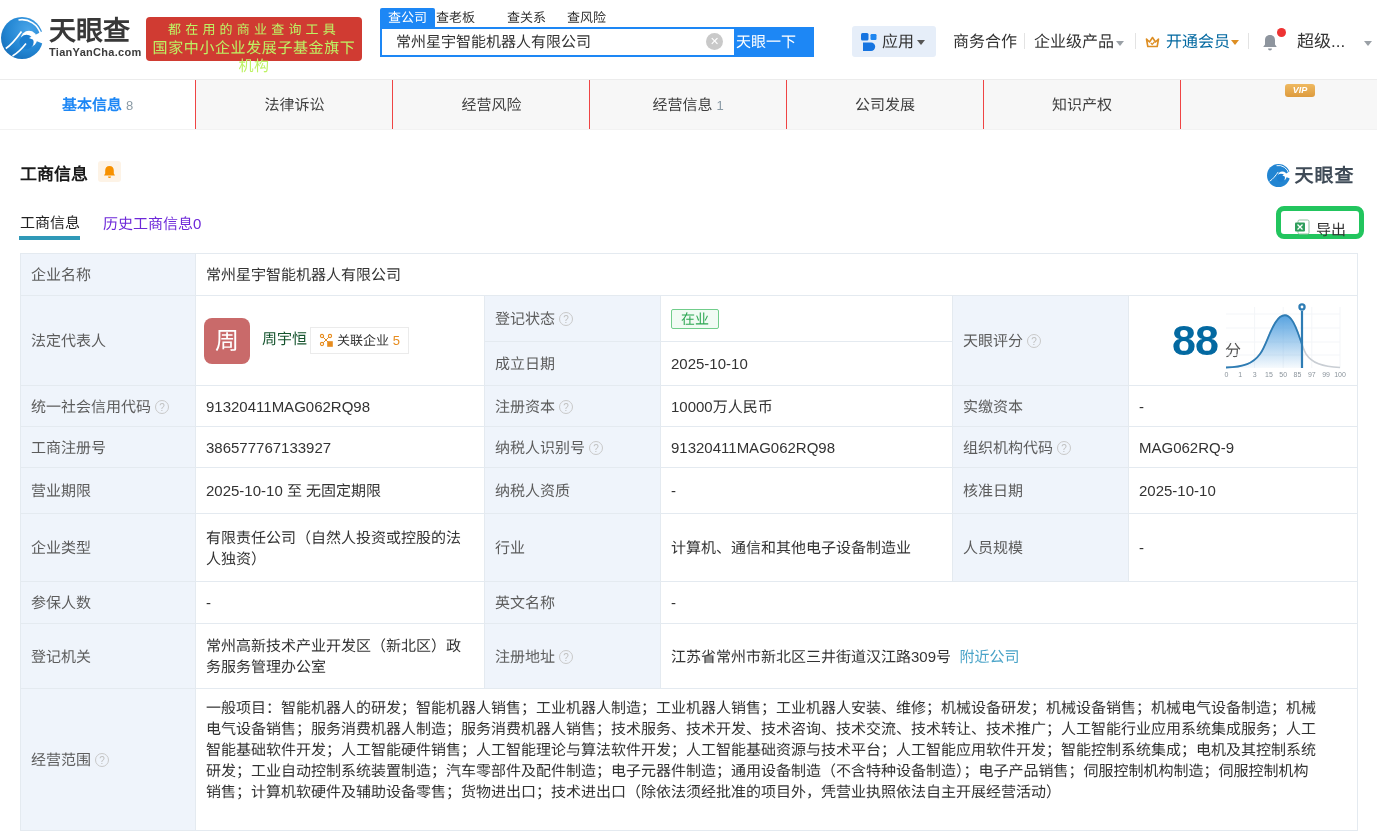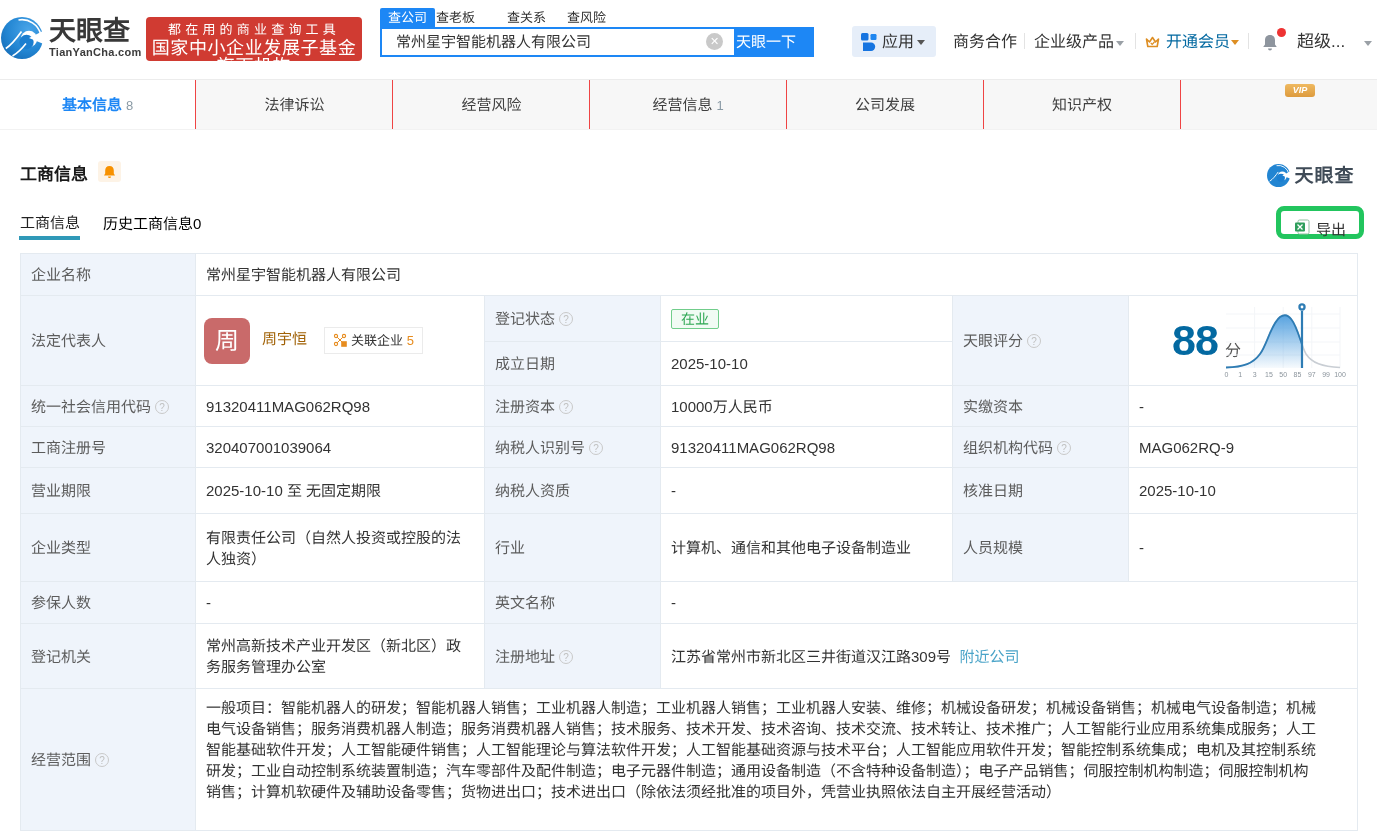--- a/index.html
+++ b/index.html
@@ -3,23 +3,23 @@
 <meta charset="utf-8">
 <style>
 *{margin:0;padding:0;box-sizing:border-box}
 html,body{width:1377px;height:840px;background:#fff;font-family:"Liberation Sans",sans-serif;color:#333;overflow:hidden}
 .abs{position:absolute}
 
 #hdr{position:absolute;left:0;top:0;width:1377px;height:62px;background:#fff}
 #logoc{left:1px;top:17px;width:42px;height:42px}
 #wordmark{left:49px;top:18px;font-size:27px;font-weight:bold;color:#383838;line-height:1}
 #tyurl{left:49px;top:46px;font-size:11px;font-weight:bold;color:#3c3c3c;letter-spacing:.3px}
-#redbox{left:146px;top:17px;width:216px;height:44px;background:#d03b32;border-radius:4px;color:#ffffff;text-align:center;padding-top:4px}
+#redbox{left:146px;top:17px;width:216px;height:44px;background:#d03b32;border-radius:4px;color:#bef264;text-align:center;padding-top:4px}
 #redbox .l1{font-size:13px;letter-spacing:4.2px;line-height:18px}
-#redbox .l2{font-size:18px;letter-spacing:.6px;line-height:18px}
+#redbox .l2{font-size:15px;letter-spacing:.6px;line-height:18px}
 
 .stab{position:absolute;top:8px;height:19px;line-height:19px;font-size:13px;color:#333}
 #stab1{left:380px;width:55px;background:#1d87f5;color:#fff;text-align:center;border-radius:2px 2px 0 0}
 #sinput{left:380px;top:27px;width:356px;height:30px;border:2px solid #1d87f5;background:#fff;font-size:15px;color:#333;line-height:26px;padding-left:14px}
 #sclear{left:706px;top:33px;width:17px;height:17px;border-radius:50%;background:#c9c9c9;color:#fff;font-size:11px;text-align:center;line-height:17px}
 #sbtn{left:736px;top:27px;width:78px;height:30px;background:#1d87f5;color:#fff;font-size:15px;text-align:left;line-height:30px}
 
 #appbox{left:852px;top:26px;width:84px;height:31px;background:#e6eef9;border-radius:3px}
 .hnav{position:absolute;top:32px;font-size:16px;color:#333;line-height:19px}
 .caret{position:absolute;width:0;height:0;border-left:4.5px solid transparent;border-right:4.5px solid transparent;border-top:5px solid #555}
@@ -29,21 +29,21 @@
 .tab{position:absolute;top:0;height:49px;line-height:49px;text-align:center;font-size:15px;color:#404040;border-right:1px solid #ef4444}
 .tab.on{background:#fff;color:#1d87f5;font-weight:bold}
 .tab .cnt{font-size:13px;color:#8a9aa5;font-weight:normal;margin-left:4px}
 
 #sechead{position:absolute;left:20px;top:160px;font-size:17px;font-weight:bold;color:#1a1a1a}
 #bellbox{left:98px;top:161px;width:23px;height:21px;background:#fdf3e6;border-radius:3px;text-align:center}
 #minilogo{left:1267px;top:160px}
 #subtabs{position:absolute;left:20px;top:211px}
 #sub1{font-size:15px;color:#222}
 #sub1u{position:absolute;left:19px;top:236px;width:61px;height:4px;background:#2f99b8}
-#sub2{position:absolute;left:103px;top:212px;font-size:15px;color:#000000}
+#sub2{position:absolute;left:103px;top:212px;font-size:15px;color:#6d28d9}
 #export{position:absolute;left:1276px;top:206px;width:88px;height:33px;border:5px solid #22c55e;border-radius:8px;background:#fff}
 
 #tbl{position:absolute;left:20px;top:253px;width:1337px;border-collapse:collapse;table-layout:fixed}
 #tbl td{border:1px solid #e4eaf0;font-size:15px;vertical-align:middle;padding:2px 10px;color:#333;line-height:21px}
 #tbl td.lb{background:#eff4fb;color:#5c5c5c}
 .qm{display:inline-block;width:14px;height:14px;border:1px solid #c9c9c9;border-radius:50%;color:#c0c0c0;font-size:10px;line-height:13px;text-align:center;margin-left:4px;vertical-align:1px}
 .green{display:inline-block;border:1px solid #71cd8b;background:#f1fbf4;color:#2fa854;font-size:14px;line-height:18px;padding:0 9px;border-radius:2px}
 a.lk{color:#4ba4c8;text-decoration:none}
 #avatar{display:inline-block;width:46px;height:46px;border-radius:8px;background:#c96a6a;color:#fff;font-size:24px;text-align:center;line-height:46px;vertical-align:middle}
 #relbadge{display:inline-block;border:1px solid #ebebeb;background:#fff;font-size:13px;color:#333;line-height:25px;padding:0 8px;vertical-align:middle}
@@ -157,21 +157,21 @@
       <col style="width:229px">
     </colgroup>
 <tbody>
       <tr style="height:42px">
         <td class="lb">企业名称</td>
         <td colspan="5">常州星宇智能机器人有限公司</td>
       </tr>
 <tr style="height:46px">
         <td class="lb" rowspan="2">法定代表人</td>
         <td rowspan="2" style="padding-left:8px">
-  <span id="avatar">周</span><span style="color:#a16207;margin-left:12px;margin-right:17px">周宇恒</span><span id="relbadge"><svg width="14" height="14" viewBox="0 0 14 14" style="vertical-align:-2px;margin-right:4px">
+  <span id="avatar">周</span><span style="color:#14532d;margin-left:12px;margin-right:3px">周宇恒</span><span id="relbadge"><svg width="14" height="14" viewBox="0 0 14 14" style="vertical-align:-2px;margin-right:4px">
               <circle cx="3" cy="3" r="1.6" fill="none" stroke="#e78c1e" stroke-width="1.1"></circle>
               <circle cx="11" cy="3" r="1.6" fill="none" stroke="#e78c1e" stroke-width="1.1"></circle>
               <circle cx="3" cy="11" r="1.6" fill="none" stroke="#e78c1e" stroke-width="1.1"></circle>
               <rect x="8.2" y="8.2" width="5.6" height="5.6" fill="#e78c1e"></rect>
               <path d="M4.2 4.2 L9.8 9.8 M9.8 4.2 L4.2 9.8" stroke="#e78c1e" stroke-width="1"></path>
             </svg>关联企业 <span style="color:#e78c1e">5</span></span>
 </td>
         <td class="lb">登记状态<span class="qm">?</span></td>
         <td><span class="green">在业</span></td>
         <td class="lb" rowspan="2">天眼评分<span class="qm">?</span></td>
@@ -229,21 +229,21 @@
 <tr style="height:41px">
         <td class="lb">统一社会信用代码<span class="qm">?</span></td>
         <td>91320411MAG062RQ98</td>
         <td class="lb">注册资本<span class="qm">?</span></td>
         <td>10000万人民币</td>
         <td class="lb">实缴资本</td>
         <td>-</td>
       </tr>
 <tr style="height:41px">
         <td class="lb">工商注册号</td>
-        <td>320407001039064</td>
+        <td>386577767133927</td>
         <td class="lb">纳税人识别号<span class="qm">?</span></td>
         <td>91320411MAG062RQ98</td>
         <td class="lb">组织机构代码<span class="qm">?</span></td>
         <td>MAG062RQ-9</td>
       </tr>
 <tr style="height:46px">
         <td class="lb">营业期限</td>
         <td>2025-10-10 至 无固定期限</td>
         <td class="lb">纳税人资质</td>
         <td>-</td>

